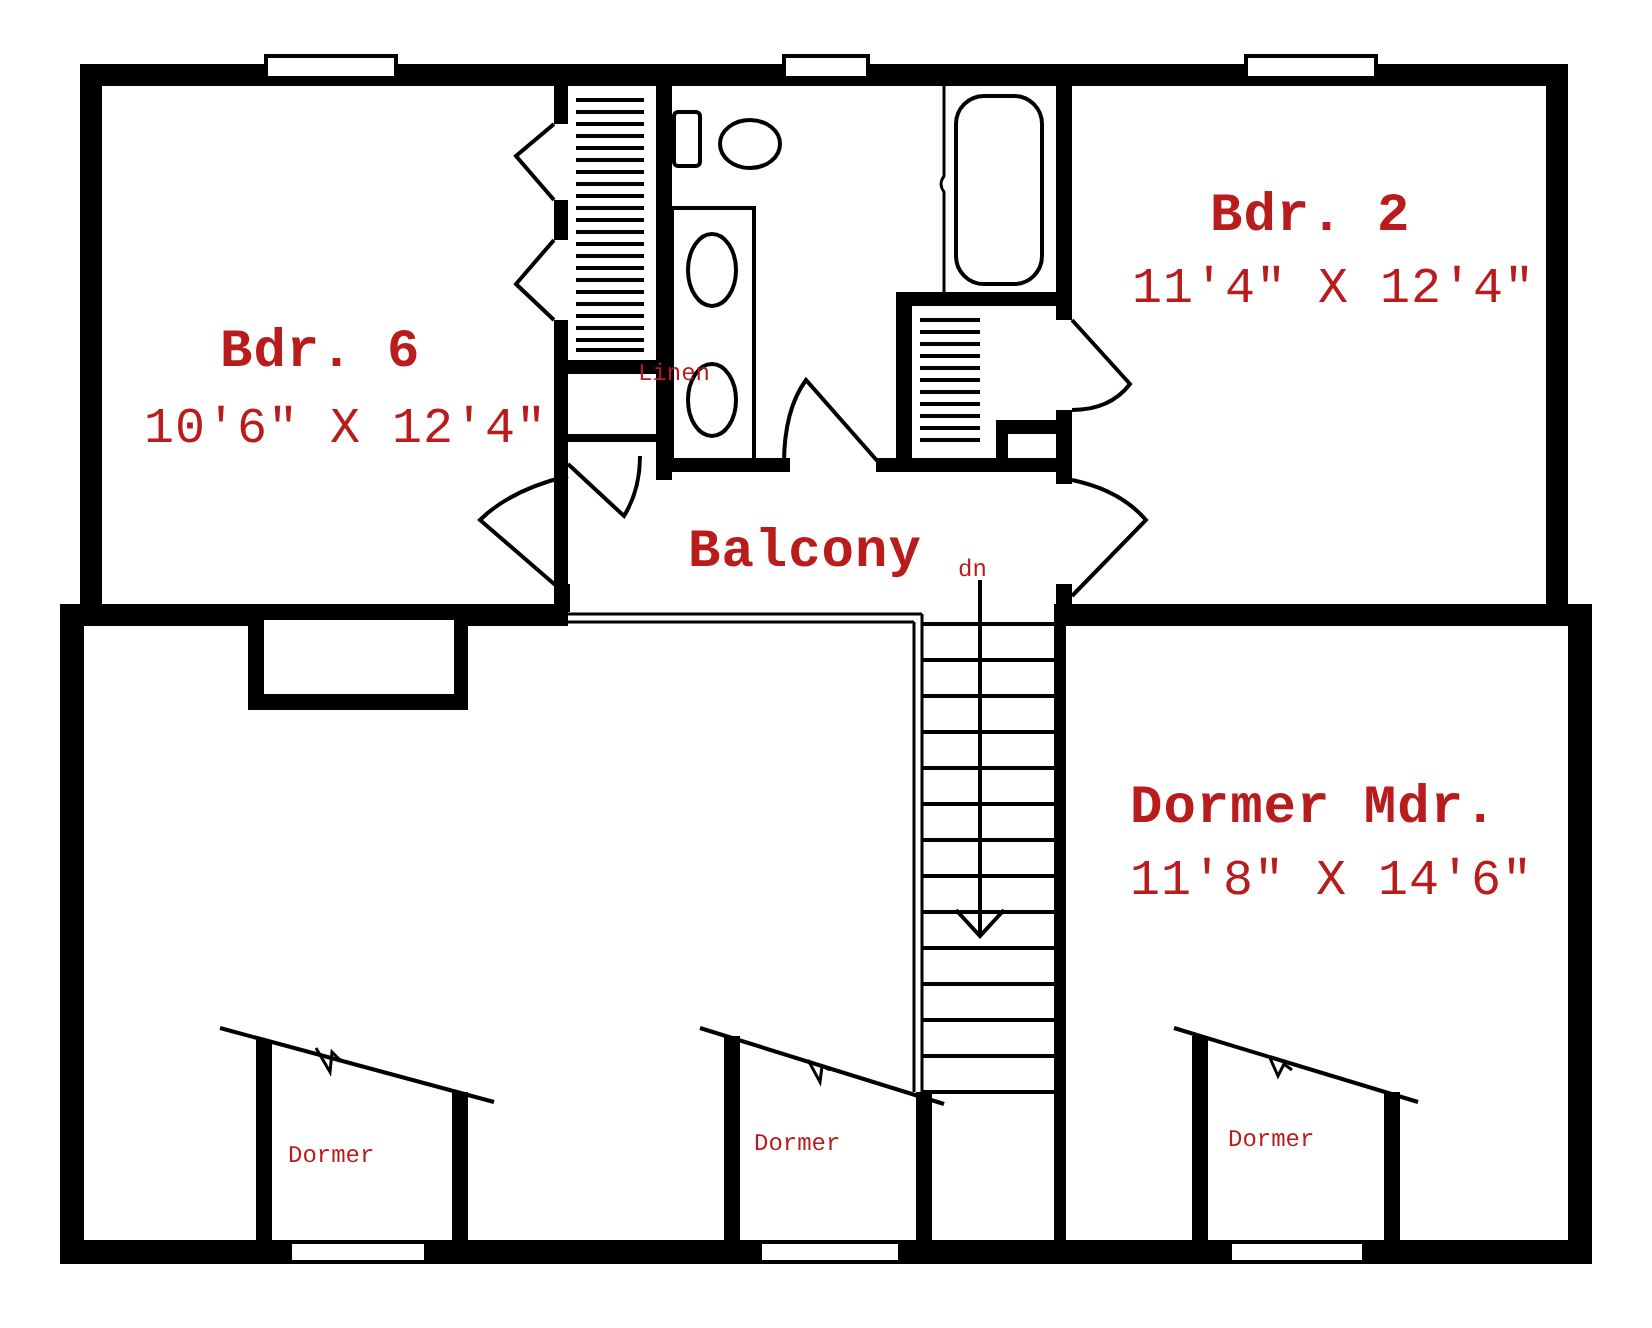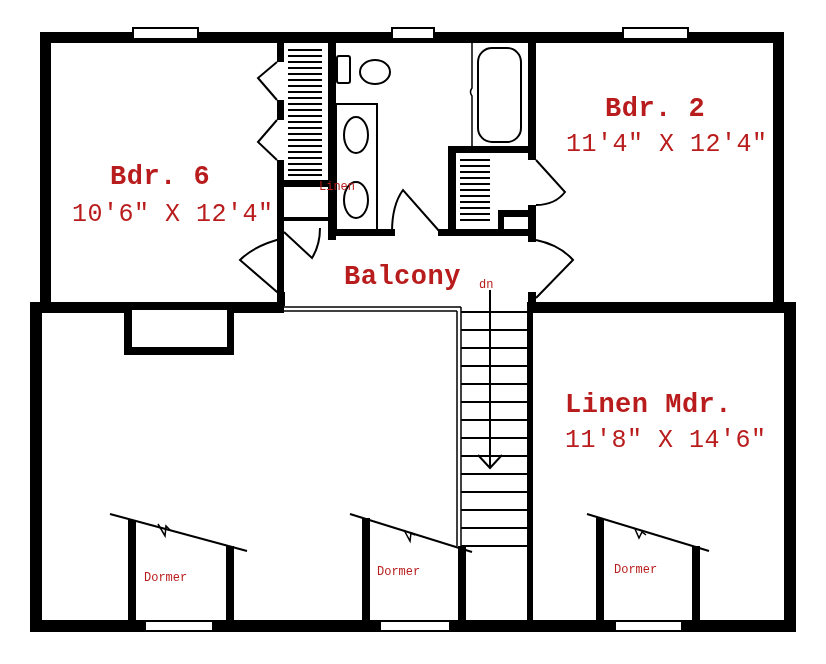--- a/index.html
+++ b/index.html
@@ -188,18 +188,18 @@
 <div class="lbl room-dim" style="left:72px; top:200px;">10'6" X 12'4"</div>
 
 <div class="lbl room-name" style="left:605px; top:94px;">Bdr. 2</div>
 <div class="lbl room-dim" style="left:566px; top:130px;">11'4" X 12'4"</div>
 
 <div class="lbl room-name" style="left:344px; top:262px;">Balcony</div>
 <div class="lbl small" style="left:479px; top:278px;">dn</div>
 
 <div class="lbl tiny" style="left:287px; top:180px;margin-left:32px;">Linen</div>
 
-<div class="lbl room-name" style="left:565px; top:390px;">Linen Mdr.</div>
+<div class="lbl room-name" style="left:565px; top:390px;">Dormer Mdr.</div>
 <div class="lbl room-dim" style="left:565px; top:426px;">11'8" X 14'6"</div>
 
 <div class="lbl small" style="left:144px; top:571px;">Dormer</div>
 <div class="lbl small" style="left:377px; top:565px;">Dormer</div>
 <div class="lbl small" style="left:614px; top:563px;">Dormer</div>
 
 </body></html>

